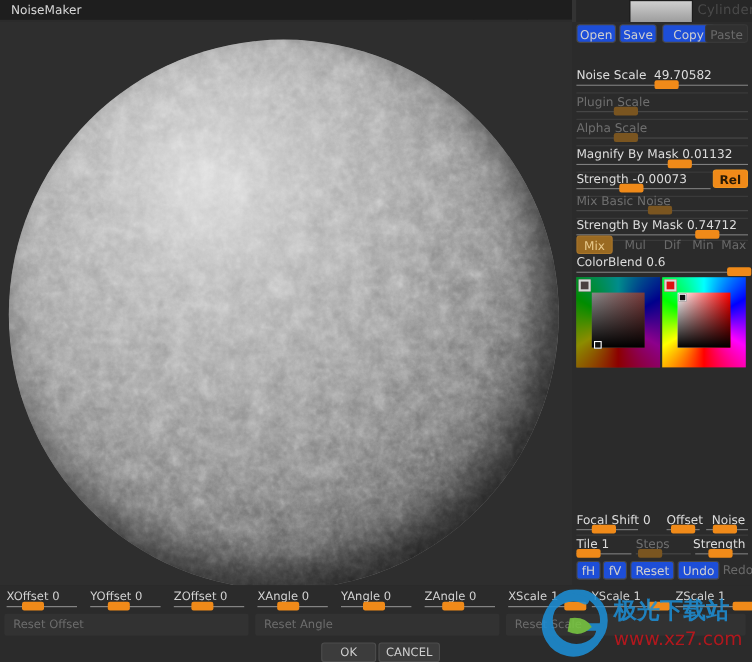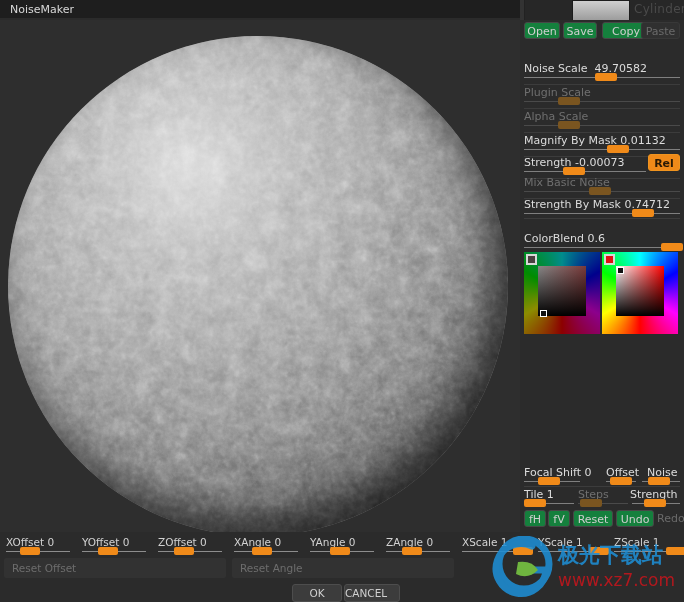--- a/index.html
+++ b/index.html
@@ -54,28 +54,28 @@
   .sl{position:absolute;height:24px;}
   .sl .lab{position:absolute;left:2px;top:0px;font-size:10.5px;color:#d2d2d2;white-space:nowrap;}
   .sl .track{position:absolute;left:2px;right:2px;top:15px;height:1px;background:#8d8d8d;}
   .sl .knob{position:absolute;top:11px;width:20px;height:8px;background:#f08a19;border-radius:2px;}
 
   .resetbar{position:absolute;height:20px;background:#323232;border-radius:2px;
      font-size:10.5px;color:#6d6d6d;line-height:20px;padding-left:8px;box-sizing:border-box;}
 
   .okbtn{position:absolute;width:48px;height:16px;line-height:16px;text-align:center;
      background:#3c3c3c;color:#d0d0d0;font-size:10.5px;border-radius:3px;border:1px solid #4d4d4d;}
-  .cancelbtn{position:absolute;width:54px;height:16px;line-height:16px;
+  .cancelbtn{position:absolute;width:54px;height:16px;line-height:16px;text-align:center;
      background:#3c3c3c;color:#d0d0d0;font-size:10.5px;border-radius:3px;border:1px solid #4d4d4d;}
 
   
   .panel{position:absolute;left:520px;top:20px;width:164px;height:512px;background:#2b2b2b;}
   .prow{position:absolute;left:0;width:164px;}
   .pbtn{position:absolute;height:17px;line-height:17px;text-align:center;font-size:11px;
-     background:#15803d;color:#cfcfcf;border-radius:3px;border:1px solid #474747;box-sizing:border-box;}
+     background:#1d4ed8;color:#cfcfcf;border-radius:3px;border:1px solid #474747;box-sizing:border-box;}
   .pbtn.dis{color:#6a6a6a;background:#303030;border-color:#383838;}
   .pbtn.on{background:#f08a19;color:#2a1a05;border-color:#f0941f;font-weight:bold;}
   .pbtn.sel{background:#9a6a22;color:#e8c98c;border-color:#a8752a;}
 
   .psl{position:absolute;left:0;width:164px;height:22px;}
   .psl .lab{position:absolute;left:4px;top:0;font-size:11px;color:#dcdcdc;white-space:nowrap;}
   .psl .lab.dim{color:#6f6f6f;}
   .psl .track{position:absolute;left:4px;right:4px;top:15px;height:1px;background:#7f7f7f;}
   .psl .track.dim{background:#4a4a4a;}
   .psl .knob{position:absolute;top:11px;width:22px;height:8px;background:#f08a19;border-radius:2px;}
@@ -206,20 +206,27 @@
     </div>
     <div class="divline" style="top:178px;"></div>
 
     <div class="psl" style="top:178px;">
       <span class="lab"><span>Strength By Mask</span>&nbsp;<span>0.74712</span></span>
       <div class="track"></div>
       <div class="knob" style="left:68%;"></div>
     </div>
     <div class="divline" style="top:198px;"></div>
 
+    <div class="prow" style="top:194px;height:18px;">
+      <div class="pbtn sel" style="left:4px;width:33px;">Mix</div>
+      <div class="pbtn dis" style="left:41px;width:33px;background:transparent;border:none;">Mul</div>
+      <div class="pbtn dis" style="left:76px;width:30px;background:transparent;border:none;">Dif</div>
+      <div class="pbtn dis" style="left:104px;width:30px;background:transparent;border:none;">Min</div>
+      <div class="pbtn dis" style="left:132px;width:30px;background:transparent;border:none;">Max</div>
+    </div>
 
     <div class="psl" style="top:212px;">
       <span class="lab"><span>ColorBlend</span>&nbsp;<span>0.6</span></span>
       <div class="track"></div>
       <div class="knob" style="left:86%;"></div>
     </div>
 
     <div class="picker" style="left:4px;">
       <div class="hue" style="background:
          linear-gradient(180deg, rgba(0,0,0,.45), rgba(0,0,0,.45)),
@@ -321,20 +328,21 @@
     <div class="knob" style="left:78%;"></div>
   </div>
   <div class="sl" style="left:612px;top:536px;width:68px;">
     <span class="lab"><span>ZScale</span>&nbsp;<span>1</span></span>
     <div class="track"></div>
     <div class="knob" style="left:80%;"></div>
   </div>
 
   <div class="resetbar" style="left:4px;top:558px;width:222px;">Reset Offset</div>
   <div class="resetbar" style="left:232px;top:558px;width:222px;">Reset Angle</div>
+  <div class="resetbar" style="left:460px;top:558px;width:218px;">Reset Scale</div>
 
   <div class="okbtn" style="left:292px;top:584px;">OK</div>
   <div class="cancelbtn" style="left:344px;top:584px;">CANCEL</div>
 
   <svg class="wm" viewBox="0 0 190 64">
     <g opacity="0.92">
       <circle cx="32" cy="28" r="25" fill="none" stroke="#1e8fd5" stroke-width="7"></circle>
       <path d="M40,10 A25,25 0 1 0 54,34 L34,34" fill="none" stroke="#1e8fd5" stroke-width="7" stroke-linecap="round"></path>
       <path d="M26,26 q14,-2 20,8 q-10,10 -22,4 z" fill="#7ac943"></path>
       <text x="66" y="26" font-size="21" fill="#1e8fd5" font-family="'DejaVu Sans',sans-serif" font-weight="bold">极光下载站</text>

